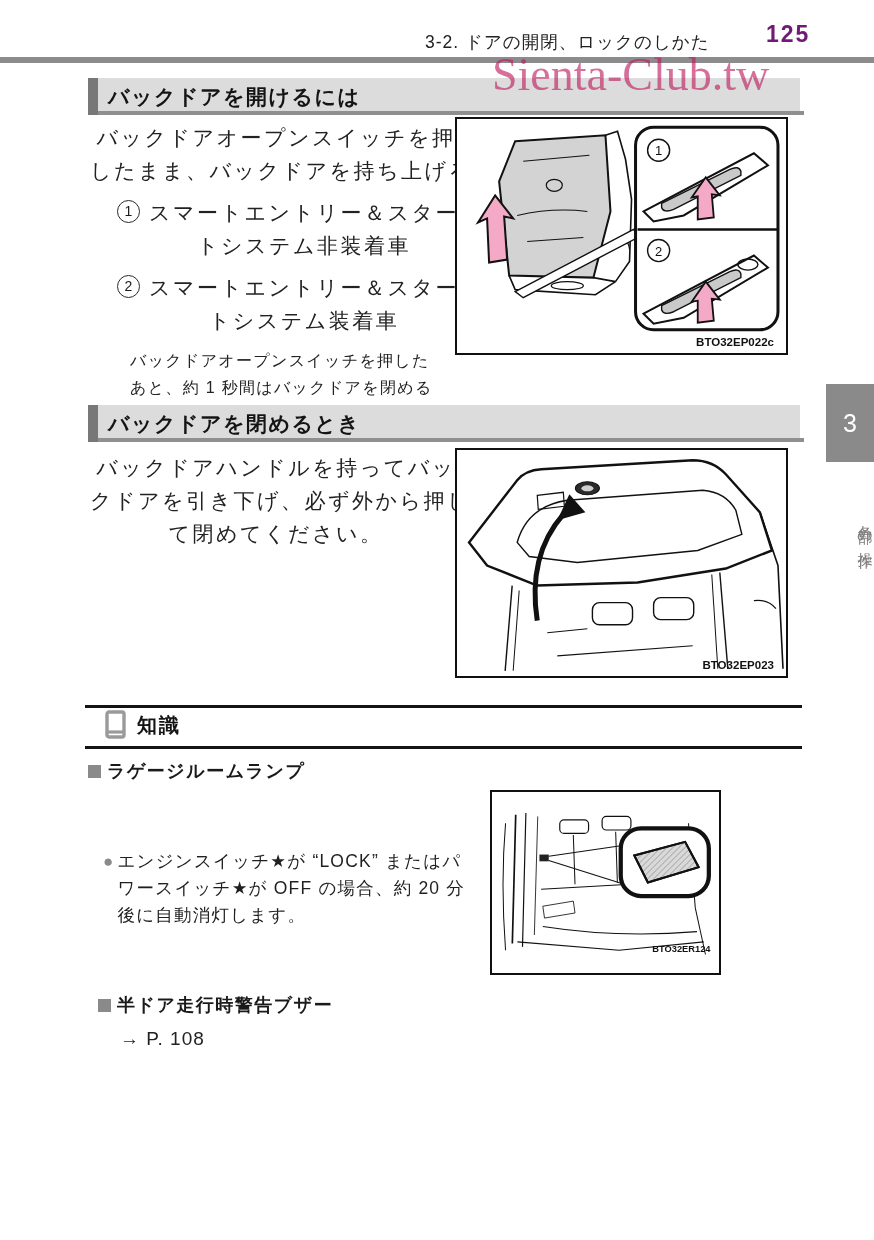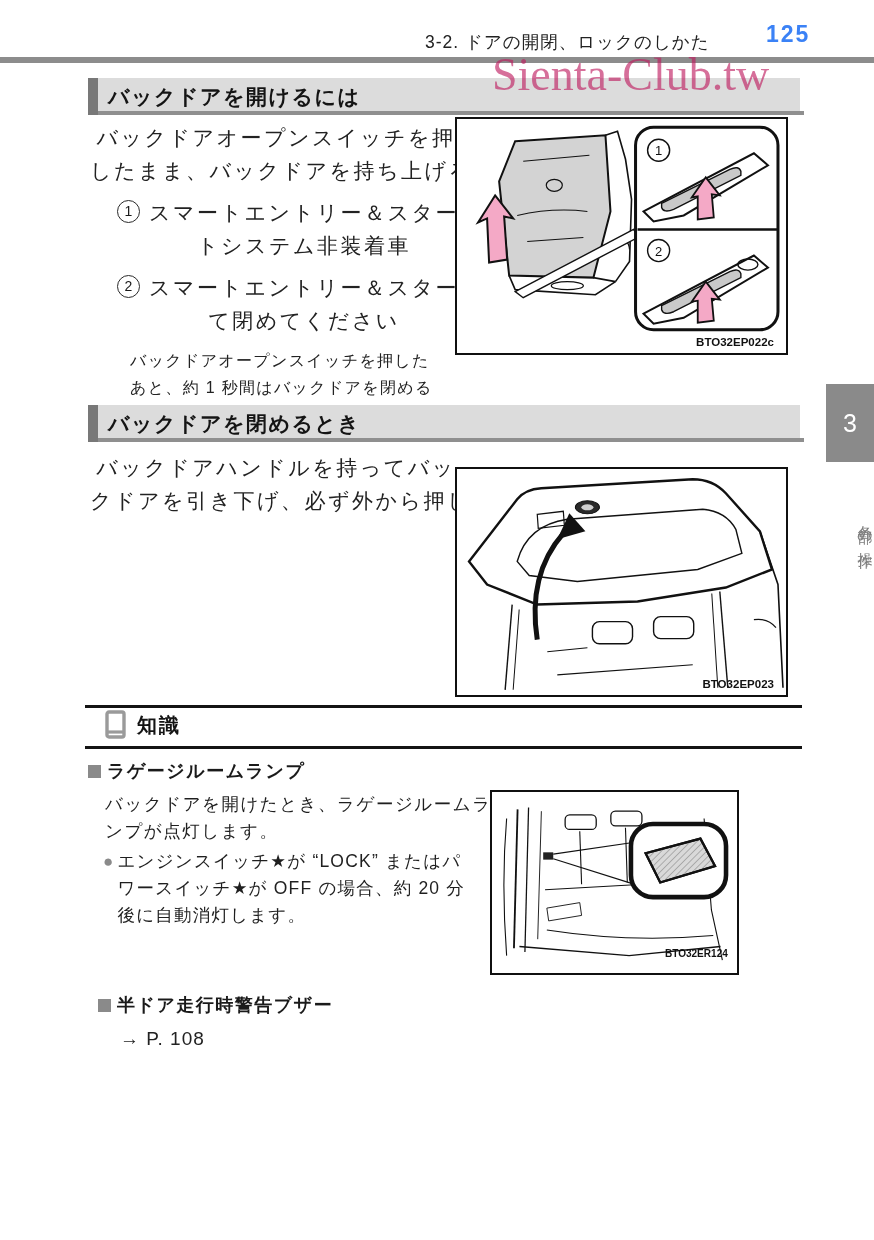--- a/index.html
+++ b/index.html
@@ -2,21 +2,21 @@
 <html><head>
 <meta charset="utf-8">
 <style>
   * { margin:0; padding:0; box-sizing:border-box; }
   html,body { background:#ffffff; }
   body { font-family:"Liberation Sans","DejaVu Sans",sans-serif; color:#1f1f1f; }
   .page { position:relative; width:874px; height:1240px; background:#fff; overflow:hidden; }
 
   
   .breadcrumb { position:absolute; top:30px; left:425px; font-size:17.5px; letter-spacing:1px; color:#222; white-space:nowrap; }
-  .page-num { position:absolute; top:21px; left:766px; font-size:23px; font-weight:600; letter-spacing:2px; color:#3b82f6; }
+  .page-num { position:absolute; top:21px; left:766px; font-size:23px; font-weight:600; letter-spacing:2px; color:#701a75; }
   .head-rule { position:absolute; top:57px; left:0; width:874px; height:6px; background:#8c8c8c; }
   .watermark { position:absolute; top:48px; left:492px; font-family:"Liberation Serif","DejaVu Serif",serif; font-size:46px; color:#be185d; opacity:.62; white-space:nowrap; z-index:6; }
 
   
   .sec-accent { position:absolute; width:10px; height:37px; background:#787878; z-index:2; }
   .sec-fill   { position:absolute; width:702px; height:33px; background:#dcdcdc; z-index:1; }
   .sec-shadow { position:absolute; width:706px; height:4px;  background:#8f8f8f; z-index:1; }
   .sec-title  { position:absolute; font-size:21px; font-weight:bold; letter-spacing:1.5px; color:#141414; z-index:7; white-space:nowrap; }
 
   .txt-line { white-space:nowrap; }
@@ -28,22 +28,22 @@
 
   .list-item { display:flex; margin-top:9px; padding-left:27px; }
   .circle-num { flex:0 0 auto; width:23px; height:23px; margin-top:4px; border:1.6px solid #2a2a2a; border-radius:50%;
                 font-size:14px; line-height:20px; text-align:center; color:#1a1a1a; }
   .item-lines { margin-left:9px; }
   .note-block { margin-top:10px; padding-left:40px; }
 
   
   .figure { position:absolute; background:#fff; border:2.5px solid #101010; z-index:7; }
   .fig1 { left:455px; top:117px; width:333px; height:238px; }
-  .fig2 { left:455px; top:448px; width:333px; height:230px;margin-top:19px; }
-  .fig3 { left:490px; top:790px; width:249px; height:185px; }
+  .fig2 { left:455px; top:448px; width:333px; height:230px; }
+  .fig3 { left:490px; top:790px; width:231px; height:185px; }
   .figure svg { display:block; width:100%; height:100%; }
   .fig-code { font-family:"Liberation Sans",sans-serif; font-weight:bold; }
 
   
   .k-rule { position:absolute; left:85px; width:717px; height:2.5px; background:#141414; }
   .k-title { position:absolute; left:137px; top:712px; font-size:20px; font-weight:bold; letter-spacing:2px; color:#141414; }
   .k-icon { position:absolute; left:104px; top:709px; }
   .topic-head { position:absolute; display:flex; align-items:center; font-size:18px; font-weight:bold; letter-spacing:1.5px; color:#1a1a1a; white-space:nowrap; }
   .sq-bullet { width:13px; height:13px; background:#8a8a8a; margin-right:6px; flex:0 0 auto; }
   .k-body { position:absolute; left:105px; top:791px; font-size:17.5px; letter-spacing:1.5px; line-height:27px; }
@@ -82,21 +82,21 @@
       <div class="circle-num">1</div>
       <div class="item-lines body-lg">
         <div class="txt-line">スマートエントリー＆スター</div>
         <div class="txt-line">トシステム非装着車</div>
       </div>
     </div>
     <div class="list-item">
       <div class="circle-num">2</div>
       <div class="item-lines body-lg">
         <div class="txt-line">スマートエントリー＆スター</div>
-        <div class="txt-line">て閉めてください</div>
+        <div class="txt-line">トシステム装着車</div>
       </div>
     </div>
     <div class="note-block body-md">
       <div class="txt-line">バックドアオープンスイッチを押した</div>
       <div class="txt-line">あと、約 1 秒間はバックドアを閉める</div>
       <div class="txt-line">ことができません。</div>
     </div>
   </div>
 
   <div class="figure fig1">
@@ -137,20 +137,21 @@
   </div>
 
   <div class="sec-accent" style="left:88px; top:405px;"></div>
   <div class="sec-fill" style="left:98px; top:405px;"></div>
   <div class="sec-shadow" style="left:98px; top:438px;"></div>
   <div class="sec-title" style="left:108px; top:410px;">バックドアを閉めるとき</div>
 
   <div class="col-close body-lg">
     <div class="txt-line">バックドアハンドルを持ってバッ</div>
     <div class="txt-line">クドアを引き下げ、必ず外から押し</div>
+    <div class="txt-line">て閉めてください。</div>
   </div>
 
   <div class="figure fig2">
     <svg viewBox="0 0 328 225">
       <path d="M12,92 L60,30 Q68,20 84,19 L235,10 Q255,10 268,24 L302,62 L314,100 L268,118 L180,132 L80,135 L30,115 Z" fill="#fff" stroke="#111" stroke-width="2.4"></path>
       <path d="M60,92 Q70,56 110,50 L245,40 Q268,42 278,60 L284,84 L240,100 L120,112 L72,106 Z" fill="none" stroke="#111" stroke-width="1.4"></path>
       <path d="M80,45 L106,42 L107,56 L81,59 Z" fill="none" stroke="#111" stroke-width="1.2"></path>
       <ellipse cx="130" cy="38" rx="12" ry="6.5" fill="#2a2a2a" stroke="#111" stroke-width="1"></ellipse>
       <ellipse cx="130" cy="38" rx="6" ry="3" fill="#cfcfcf" stroke="none"></ellipse>
 
@@ -177,24 +178,20 @@
       <rect x="3" y="3" width="17" height="25" rx="2" fill="#fff" stroke="#9a9a9a" stroke-width="3.4"></rect>
       <line x1="4" y1="23" x2="19" y2="23" stroke="#9a9a9a" stroke-width="3.2"></line>
     </svg>
   </div>
   <div class="k-title">知識</div>
   <div class="k-rule" style="top:746px;"></div>
 
   <div class="topic-head" style="left:88px; top:759px;">
     <span class="sq-bullet"></span>
     <span>ラゲージルームランプ</span>
-  </div>
-  <div class="k-body">
-    <div class="txt-line">バックドアを開けたとき、ラゲージルームラ</div>
-    <div class="txt-line">ンプが点灯します。</div>
   </div>
   <div class="k-bullet">
     <span class="dot-bullet">●</span>
     <div>
       <div class="txt-line">エンジンスイッチ★が “LOCK” またはパ</div>
       <div class="txt-line">ワースイッチ★が OFF の場合、約 20 分</div>
       <div class="txt-line">後に自動消灯します。</div>
     </div>
   </div>
 

